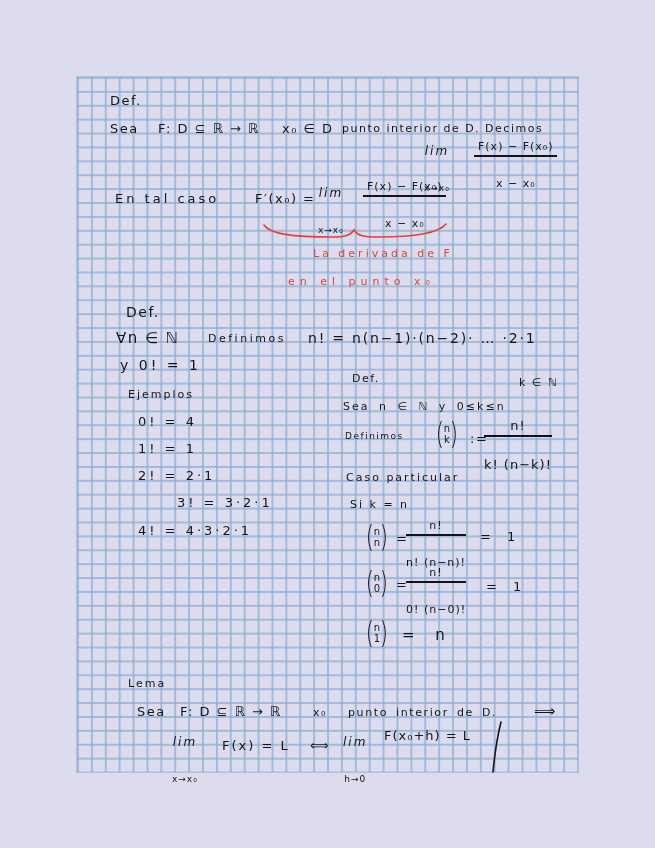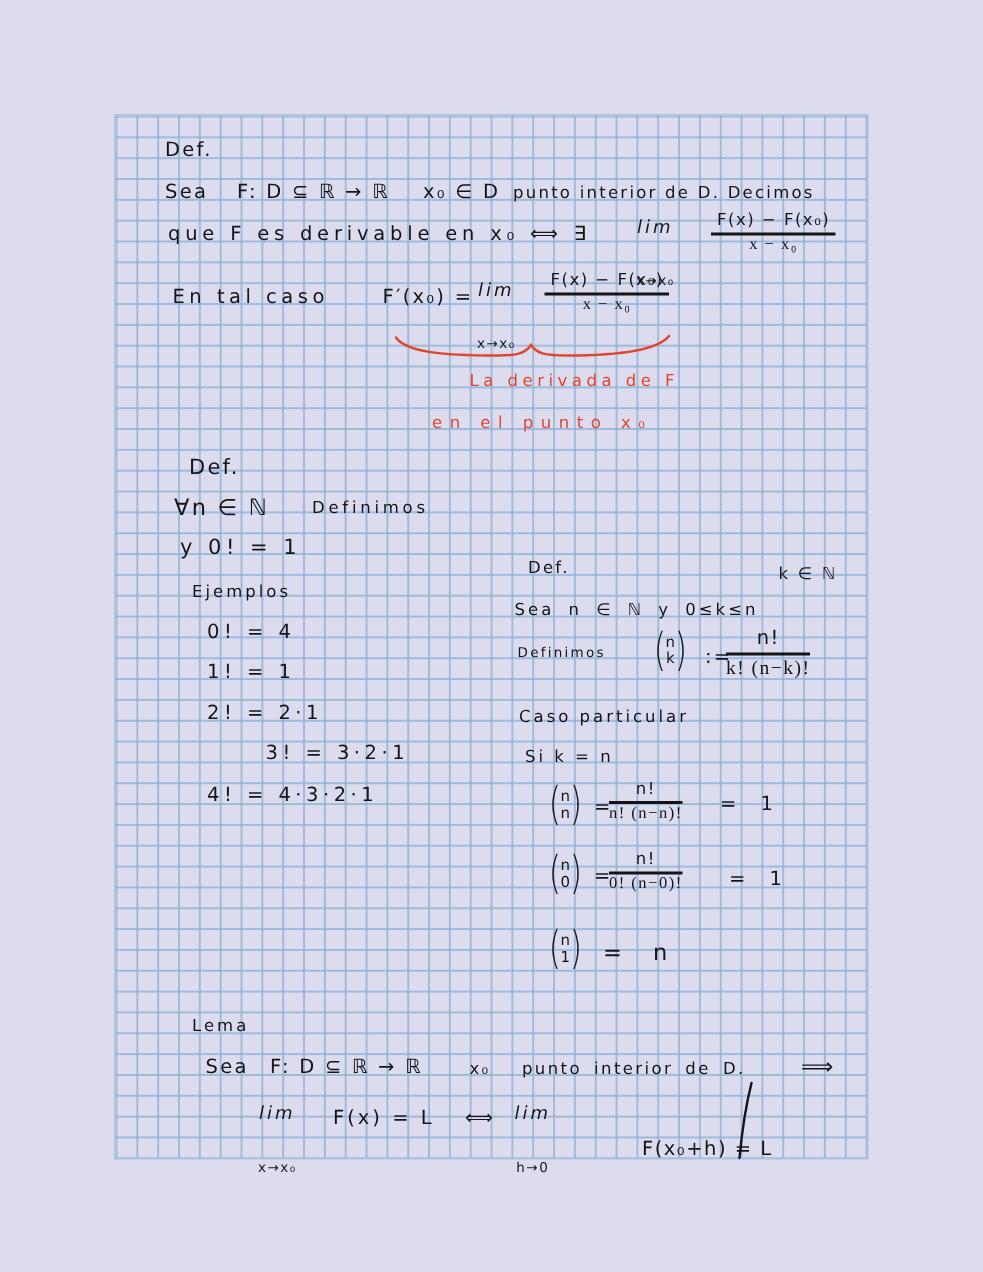--- a/index.html
+++ b/index.html
@@ -37,21 +37,21 @@
   .red { color: #e0452f; }
   .sm { font-size: 11px; }
   .xs { font-size: 9px; letter-spacing: 0.5px; }
   .frac {
     position: absolute;
     display: flex; flex-direction: column; align-items: center;
     font-size: 11px; letter-spacing: 1px; color: #141418;
   }
   .frac .num { padding: 0 4px 2px; }
   .frac .bar { height: 1.5px; background: #141418; align-self: stretch; }
-  .frac .den { padding-top: 0; font-family: Liberation Serif, serif; }
+  .frac .den { padding-top: 20px; }
   .lim {
     position: absolute;
     display: flex; flex-direction: column; align-items: center;
     color: #141418;
     gap: 15px;
   }
   .lim .l1 { font-size: 12px; letter-spacing: 2px; font-style: italic; }
   .lim .l2 { font-size: 9px; letter-spacing: 1px; margin-top: 10px; }
   .binom {
     position: absolute;
@@ -68,21 +68,20 @@
 <div class="page">
   <div class="grid"></div>
 
   <div class="ink" style="left:110px;top:94px;">Def.</div>
 
   <div class="ink" style="left:110px;top:122px;">Sea</div>
   <div class="ink" style="left:158px;top:122px;">F: D ⊆ ℝ → ℝ</div>
   <div class="ink" style="left:282px;top:122px;">x₀ ∈ D</div>
   <div class="ink sm" style="left:342px;top:123px;">punto interior de D. Decimos</div>
 
-  <div class="ink" style="left:112px;top:150px;letter-spacing:3.2px;">que F es derivable en x₀ ⟺ ∃</div>
   <div class="lim" style="left:424px;top:144px;">
     <span class="l1">lim</span>
     <span class="l2">x→x₀</span>
   </div>
   <div class="frac" style="left:474px;top:140px;">
     <span class="num">F(x) − F(x₀)</span>
     <span class="bar"></span>
     <span class="den">x − x₀</span>
   </div>
 
@@ -100,20 +99,21 @@
 
   <svg class="brace" style="left:262px;top:222px;" width="186" height="22" viewBox="0 0 186 22">
     <path d="M2 3 C 8 12, 30 15, 70 15 C 82 15, 88 14, 92 8 C 96 14, 102 15, 116 15 C 150 15, 176 12, 184 2" fill="none" stroke="#e0452f" stroke-width="1.6" stroke-linecap="round"></path>
   </svg>
   <div class="ink red sm" style="left:285px;top:248px;letter-spacing:3px;margin-left:28px;">La derivada de F</div>
   <div class="ink red sm" style="left:288px;top:276px;letter-spacing:5px;">en el punto x₀</div>
 
   <div class="ink" style="left:126px;top:305px;font-size:14px;">Def.</div>
   <div class="ink" style="left:116px;top:331px;font-size:15px;">∀n ∈ ℕ</div>
   <div class="ink sm" style="left:208px;top:333px;letter-spacing:2.5px;">Definimos</div>
+  <div class="ink" style="left:308px;top:331px;font-size:14px;letter-spacing:1.8px;">n! = n(n−1)·(n−2)· … ·2·1</div>
   <div class="ink" style="left:120px;top:358px;font-size:14px;letter-spacing:3px;">y   0! = 1</div>
 
   <div class="ink sm" style="left:128px;top:389px;letter-spacing:2px;">Ejemplos</div>
   <div class="ink" style="left:138px;top:415px;letter-spacing:3px;">0! = 4</div>
   <div class="ink" style="left:138px;top:442px;letter-spacing:3px;">1! = 1</div>
   <div class="ink" style="left:138px;top:469px;letter-spacing:3px;">2! = 2·1</div>
   <div class="ink" style="left:138px;top:496px;letter-spacing:3px;margin-left:39px;">3! = 3·2·1</div>
   <div class="ink" style="left:138px;top:524px;letter-spacing:3px;">4! = 4·3·2·1</div>
 
   <div class="ink sm" style="left:352px;top:373px;">Def.</div>
@@ -190,18 +190,18 @@
   <div class="lim" style="left:172px;top:735px;">
     <span class="l1">lim</span>
     <span class="l2">x→x₀</span>
   </div>
   <div class="ink" style="left:222px;top:739px;letter-spacing:2px;">F(x) = L</div>
   <div class="ink" style="left:310px;top:739px;">⟺</div>
   <div class="lim" style="left:343px;top:735px;">
     <span class="l1">lim</span>
     <span class="l2">h→0</span>
   </div>
-  <div class="ink" style="left:384px;top:760px;letter-spacing:1px;margin-left:44px;">F(x₀+h) = L</div>
+  <div class="ink" style="left:384px;top:729px;letter-spacing:1px;">F(x₀+h) = L</div>
 
   <svg class="stroke" style="left:490px;top:720px;" width="14" height="54" viewBox="0 0 14 54">
     <path d="M11 2 C 8 14, 5 30, 3 52" fill="none" stroke="#141418" stroke-width="1.6" stroke-linecap="round"></path>
   </svg>
 </div>
 
 </body></html>

